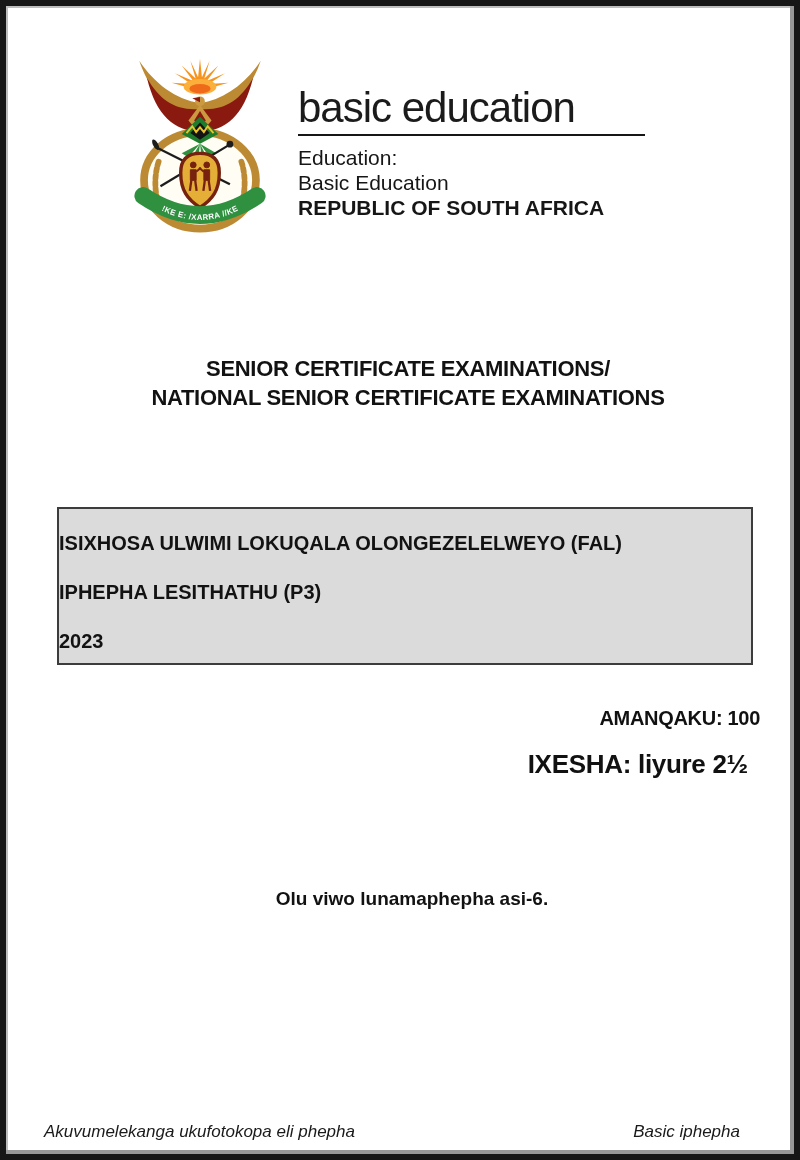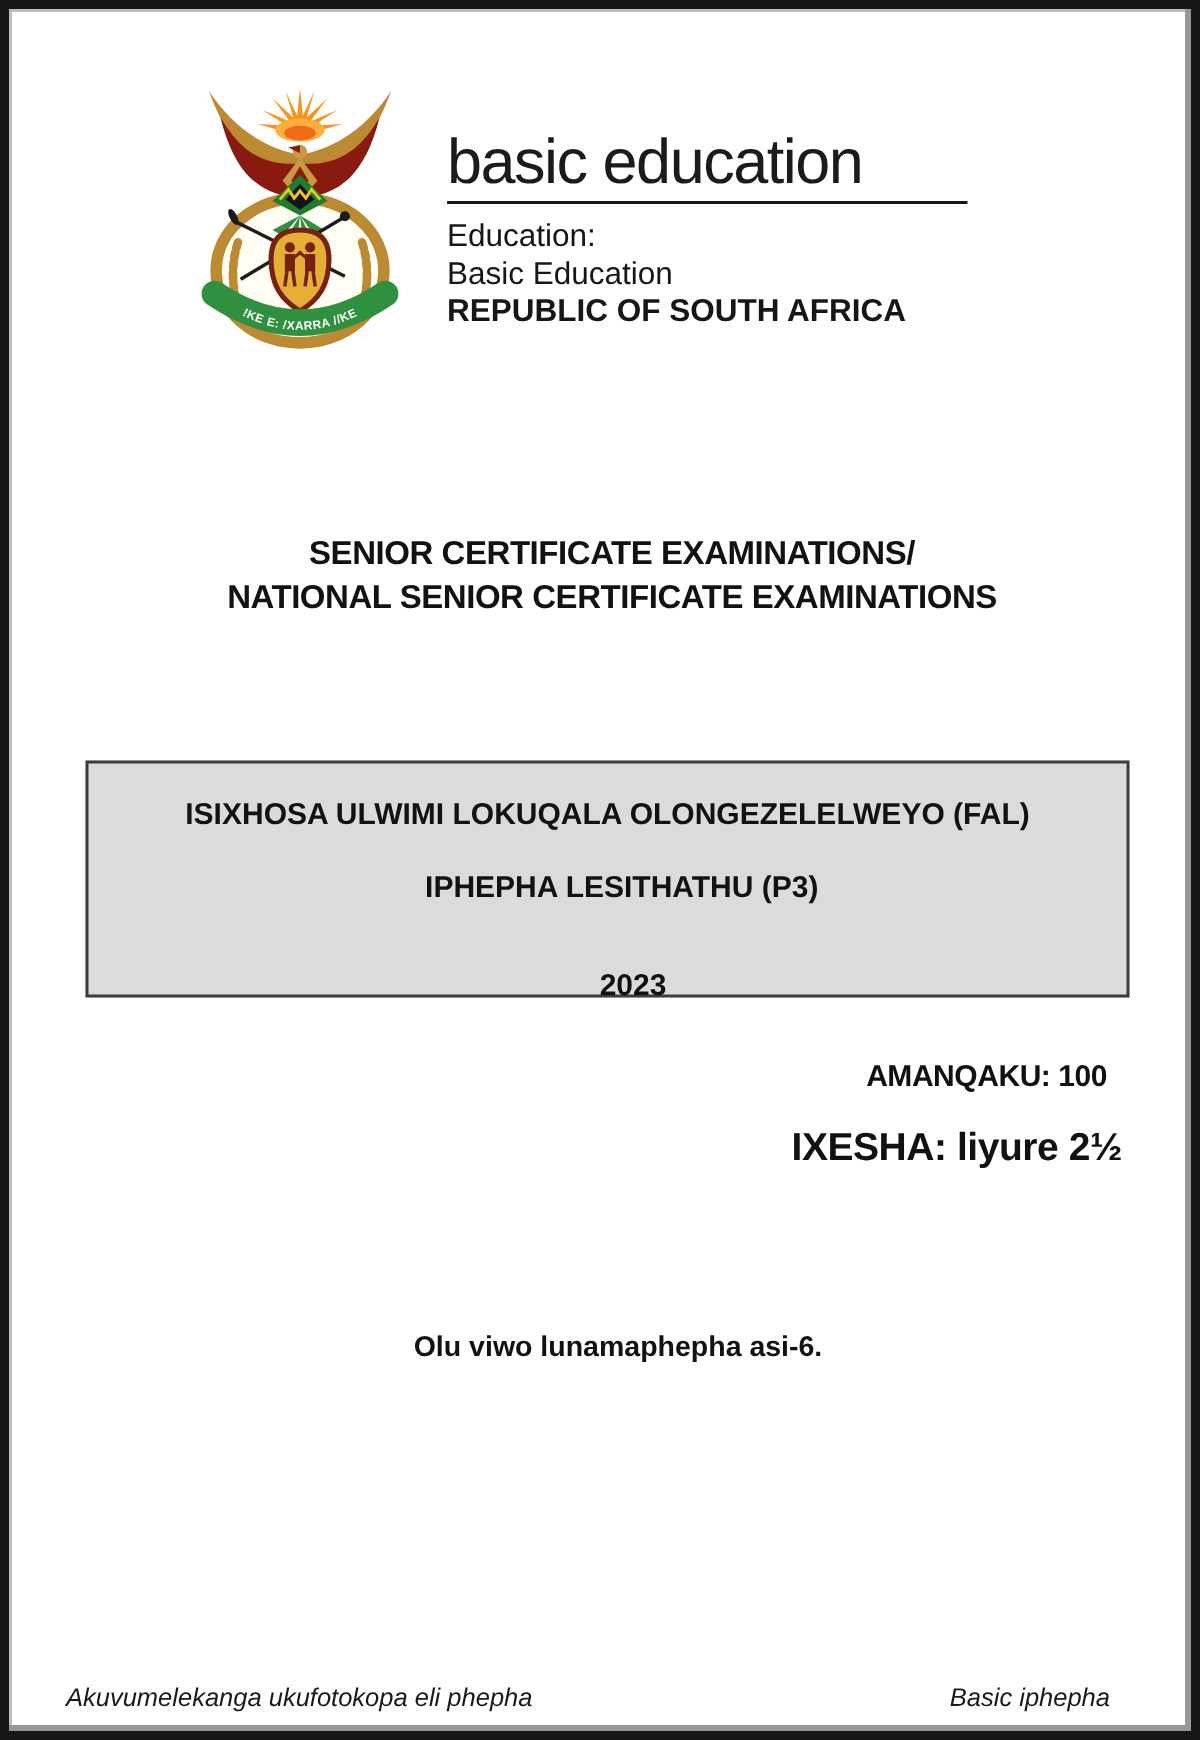--- a/index.html
+++ b/index.html
@@ -34,29 +34,29 @@
     text-align:center; font-size:22px; font-weight:700;
     line-height:29px; letter-spacing:-0.3px; color:#121212;padding-left:16px;
   }
 
   
   .subject-box {
     left:51px; top:501px; width:696px; height:158px;
     box-sizing:border-box;
     background:#dbdbdb;
     border:2px solid #3c3c3c;
-    text-align:center;
+    text-align:left;
   }
   .subject-line { font-size:20px; font-weight:700; line-height:22px; color:#121212; }
   .subject-line.first  { margin-top:23px; }
-  .subject-line.middle { margin-top:27px;padding-left:19px; }
-  .subject-line.last   { margin-top:43px;padding-left:34px; }
+  .subject-line.middle { margin-top:27px; }
+  .subject-line.last   { margin-top:27px; }
 
   
-  .marks { right:56px; top:701px; font-size:20px; font-weight:700; letter-spacing:-0.3px; }
+  .marks { right:34px; top:701px; font-size:20px; font-weight:700; letter-spacing:-0.3px; }
   .time  { right:46px; top:743px; font-size:26px; font-weight:700; letter-spacing:-0.3px; }
 
   
   .pages-note {
     left:0; right:0; top:882px;
     text-align:center; font-size:19px; font-weight:700; color:#121212;margin-left:24px;
   }
 
   
   .footer-left  { left:38px;  top:1116px; font-size:17px; font-style:italic; color:#1a1a1a; }

